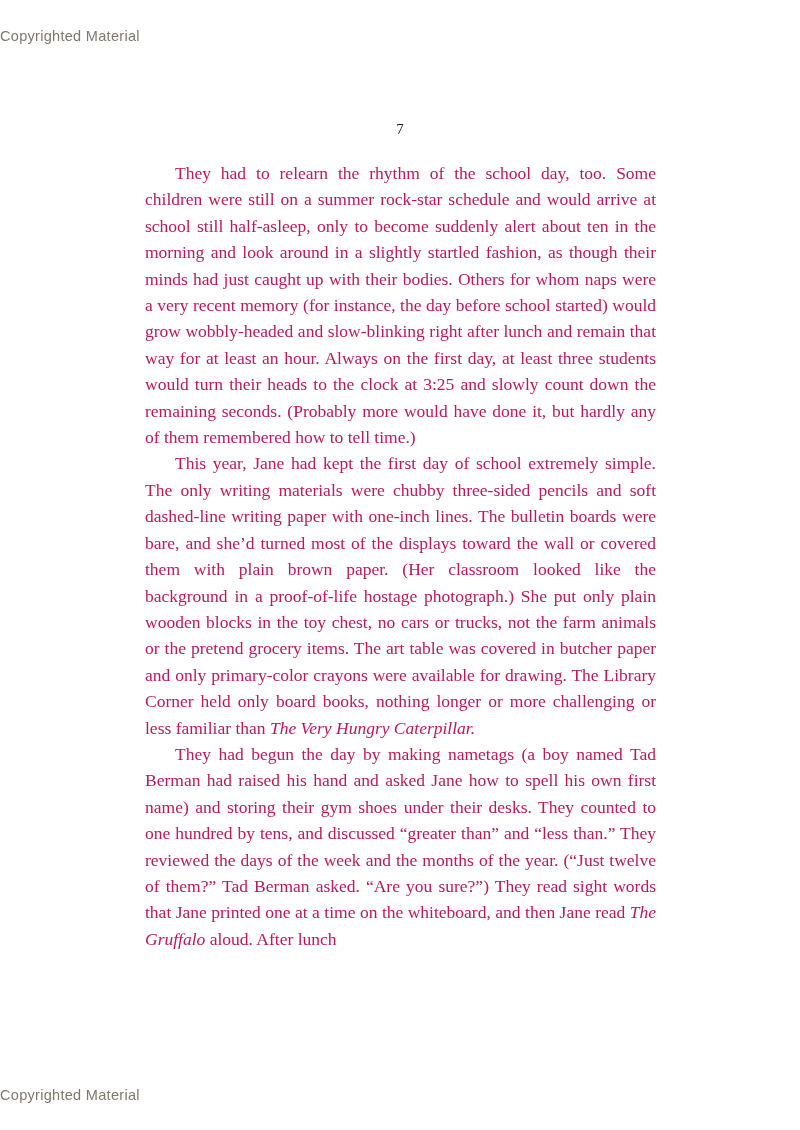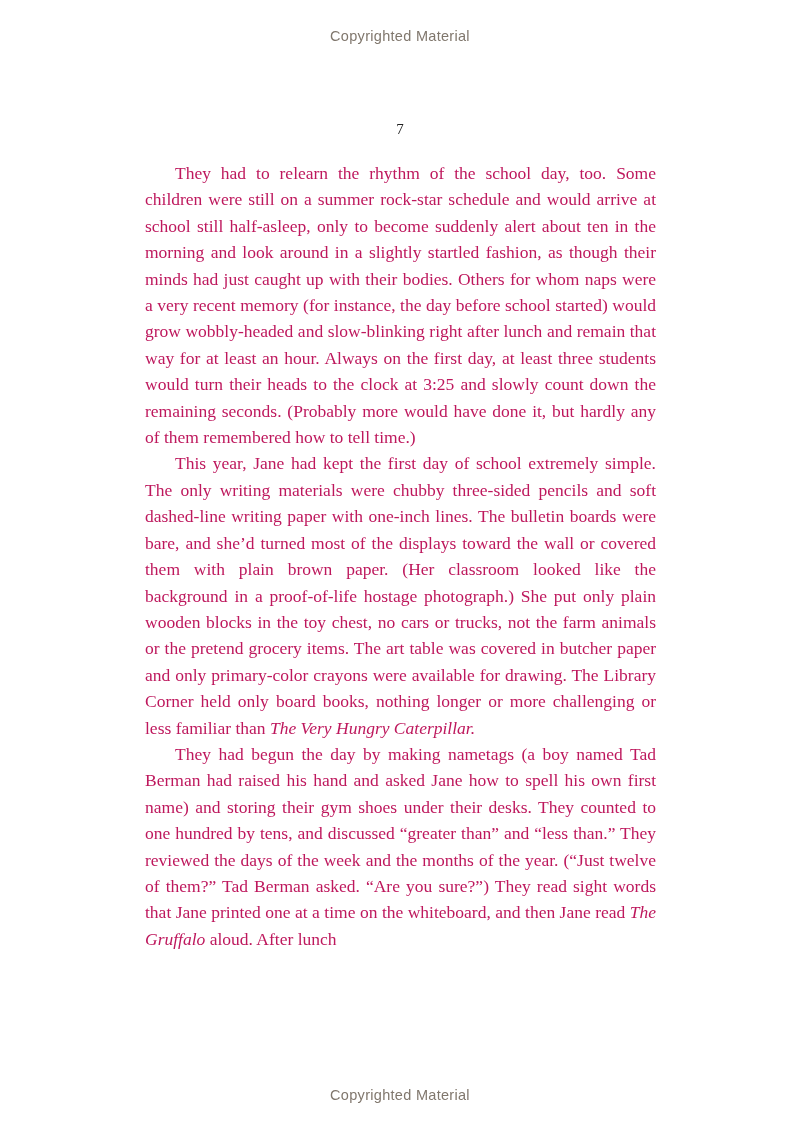--- a/index.html
+++ b/index.html
@@ -12,21 +12,21 @@
     width: 800px;
     height: 1130px;
     background: #ffffff;
     font-family: "Liberation Serif", serif;
     overflow: hidden;
   }
   .copyright {
     position: absolute;
     left: 0;
     width: 100%;
-    text-align: center;
+    text-align: left;
     font-family: "Liberation Sans", sans-serif;
     font-size: 14.5px;
     letter-spacing: 0.3px;
     color: #80776d;
   }
   .copyright.top { top: 28px; }
   .copyright.bottom { top: 1087px; }
   .page-number {
     position: absolute;
     top: 121px;

